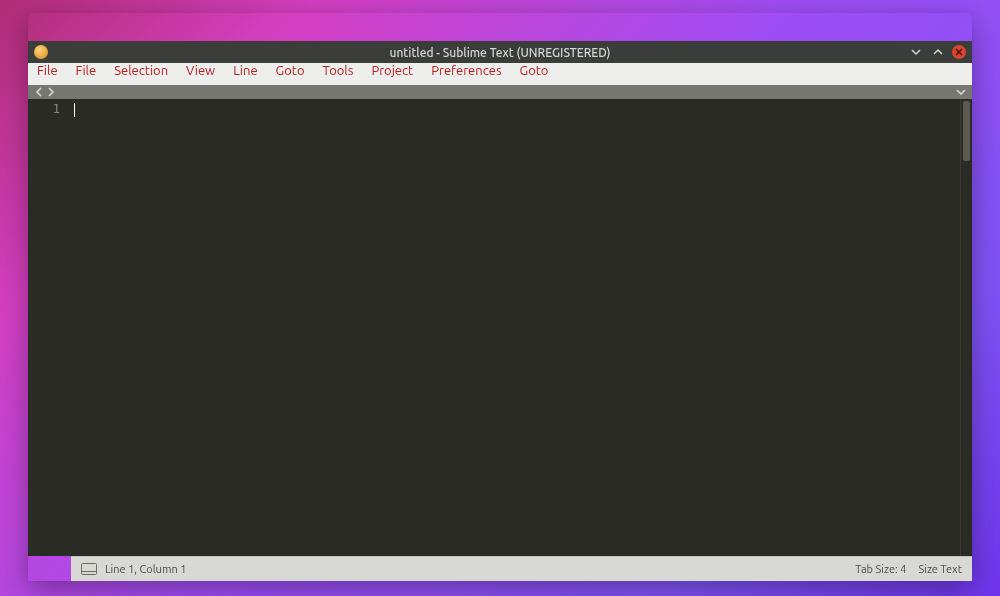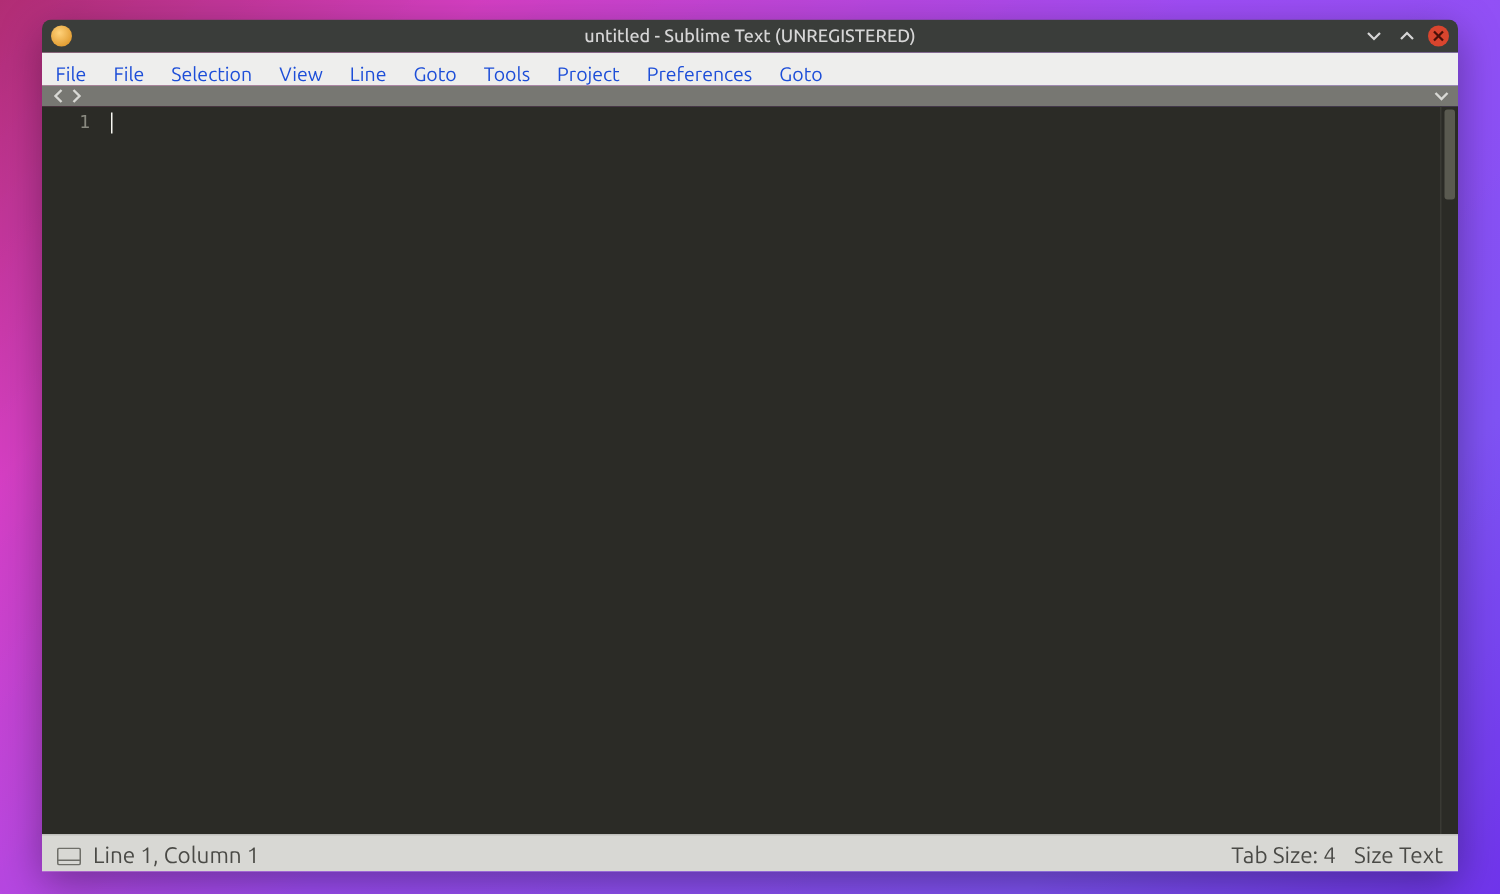--- a/index.html
+++ b/index.html
@@ -32,20 +32,21 @@
     }
     .titlebar {
       height: 22px;
       background: #3a3d3a;
       display: flex;
       align-items: center;
       color: #d6d6d6;
       font-size: 12px;
       position: relative;
       padding: 0 6px;
+      margin-top: 28px;
     }
     .titlebar .app-icon {
       width: 14px; height: 14px;
       border-radius: 50%;
       background: radial-gradient(circle at 40% 35%, #ffd27a, #d88b1a);
       margin-right: 6px;
       flex: none;
     }
     .titlebar .title-text {
       position: absolute;
@@ -71,23 +72,23 @@
       border-radius: 50%;
       width: 14px; height: 14px;
       color: #4a1008;
       font-size: 9px;
       line-height: 1;
     }
     .menubar {
       height: 22px;
       background: #eeeeed;
       display: flex;
-      align-items: flex-end;
+      align-items: flex-start;
       font-size: 13px;
-      color: #1d4ed8;
+      color: #b91c1c;
     }
     .menu-item {
       padding: 0 9px;
       display: flex;
       align-items: center;
       cursor: default;
     }
     .tabbar {
       height: 14px;
       background: #777772;
@@ -146,23 +147,24 @@
       top: 2px; height: 60px;
       background: #5a5a50;
       border-radius: 2px;
     }
     .statusbar {
       height: 22px;
       background: #d8d8d4;
       border-top: 1px solid #bfbfbb;
       display: flex;
       align-items: center;
-      font-size: 15px;
+      font-size: 11px;
       color: #4a4a46;
       padding: 12px 10px;
+      margin-left: 43px;
     }
     .status-icon {
       width: 16px; height: 12px;
       margin-right: 8px;
     }
     .status-right { margin-left: auto; display: flex; gap: 12px; }
     .status-seg { cursor: pointer; }
   </style>
 </head>
 <body>

